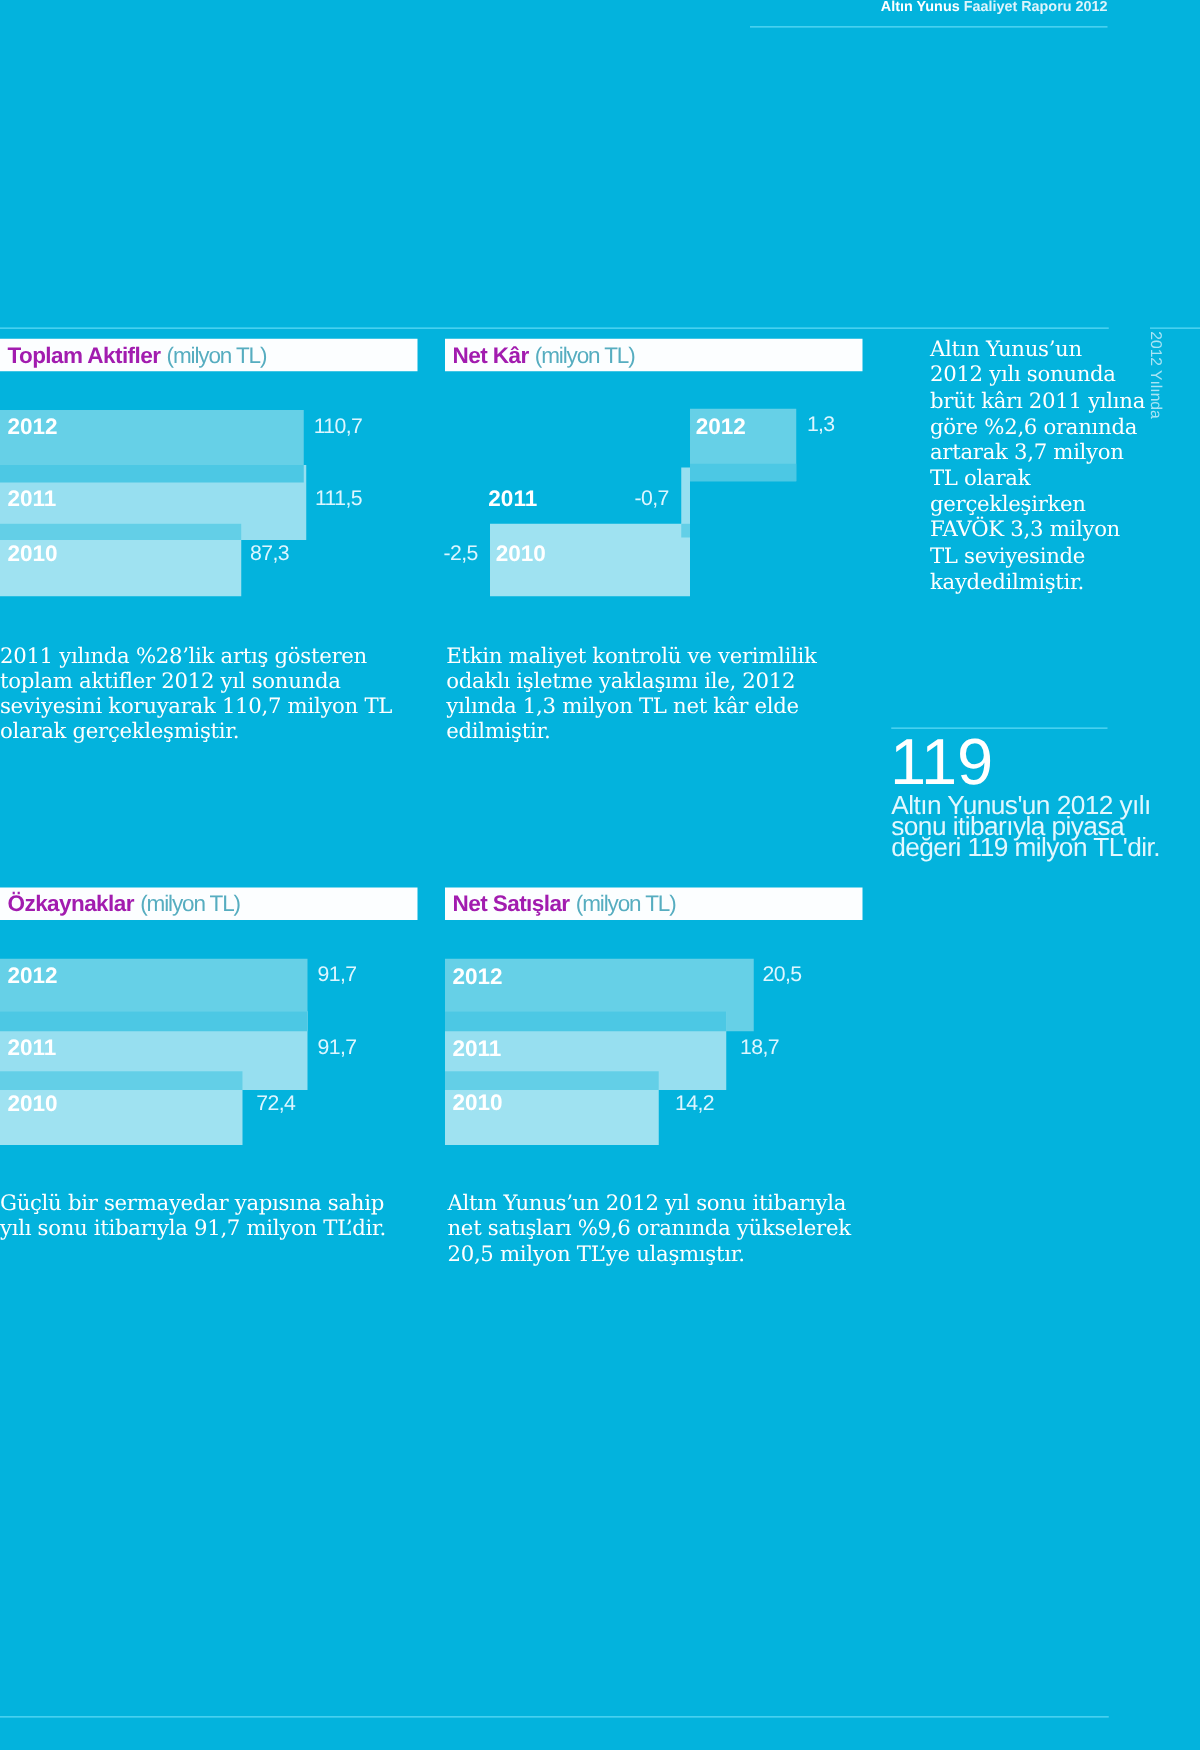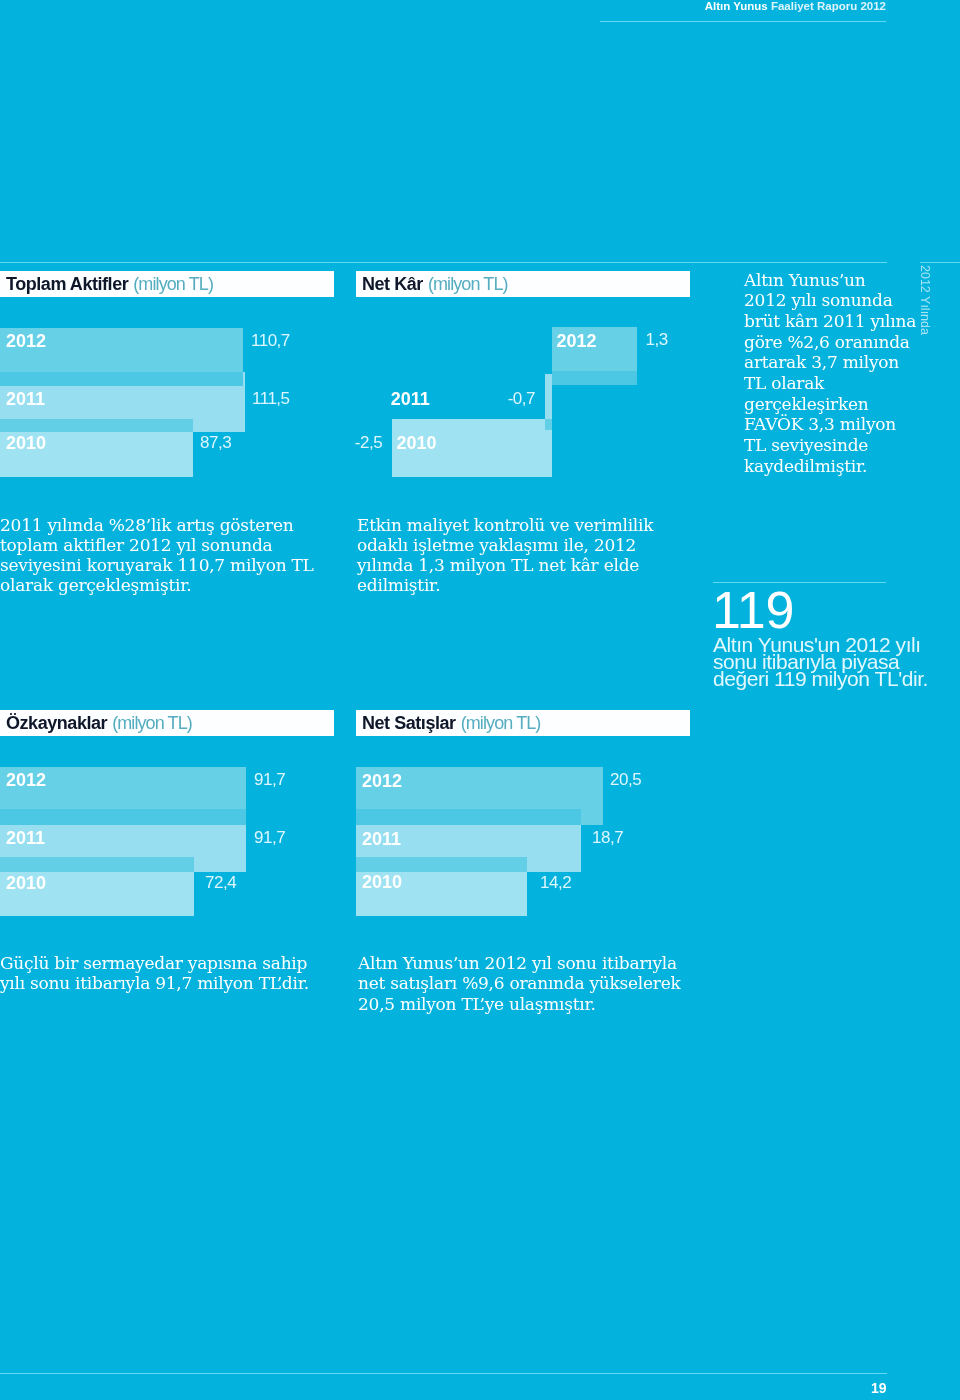--- a/index.html
+++ b/index.html
@@ -11,21 +11,21 @@
 
   
   #runhead{left:0;top:0px;width:886px;text-align:right;font-size:11.5px;color:#ffffff;}
   #runhead b{font-weight:bold;}
   #runhead .light{color:#ddf4fc;font-weight:bold;}
   .rule{position:absolute;height:1px;background:#5fdaf5;}
 
   
   .chart-title{position:absolute;height:26px;background:#fcfeff;box-sizing:border-box;
                display:flex;align-items:center;padding-left:6px;white-space:nowrap;}
-  .chart-title .t1{color:#0f172a;font-weight:bold;font-size:18px;letter-spacing:-0.45px;}
+  .chart-title .t1{color:#a21caf;font-weight:bold;font-size:18px;letter-spacing:-0.45px;}
   .chart-title .t2{color:#56adc0;font-weight:normal;font-size:18px;letter-spacing:-0.9px;margin-left:5px;}
 
   .bar{position:absolute;}
   .band{position:absolute;background:#4cc8e4;}
   .band2{position:absolute;background:#63cfe7;}
   .c1{background:#66d0e7;}
   .c2{background:#97dff0;}
   .c3{background:#9fe2f1;}
   .barlabel{position:absolute;color:#ffffff;font-weight:bold;font-size:18px;white-space:nowrap;}
   .vallabel{position:absolute;color:#ddf6ff;font-weight:normal;font-size:17px;letter-spacing:-0.5px;white-space:nowrap;}
@@ -158,15 +158,14 @@
 
   <div class="rule" style="left:713px;top:582px;width:173px"></div>
   <div id="bignum">119</div>
   <div id="bigcap">
       <div>Altın Yunus'un 2012 yılı</div>
       <div>sonu itibarıyla piyasa</div>
       <div>değeri 119 milyon TL'dir.</div>
     </div>
 
   <div class="rule" style="left:0px;top:1373px;width:887px"></div>
-  <div id="pagenum">19</div>
 
 </div>
 
 </body></html>

